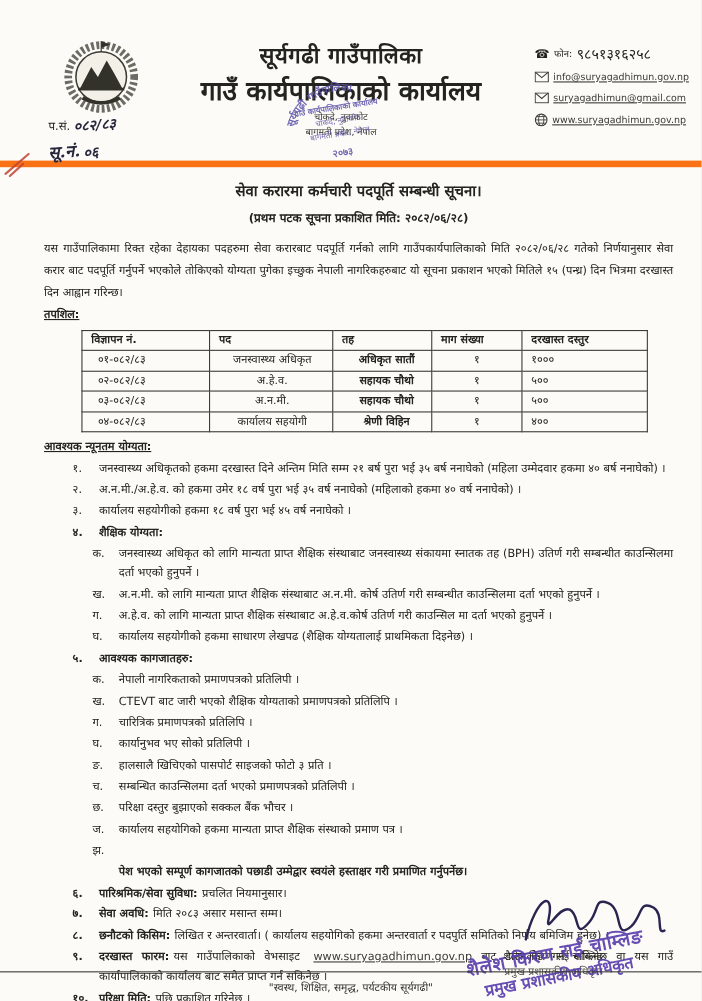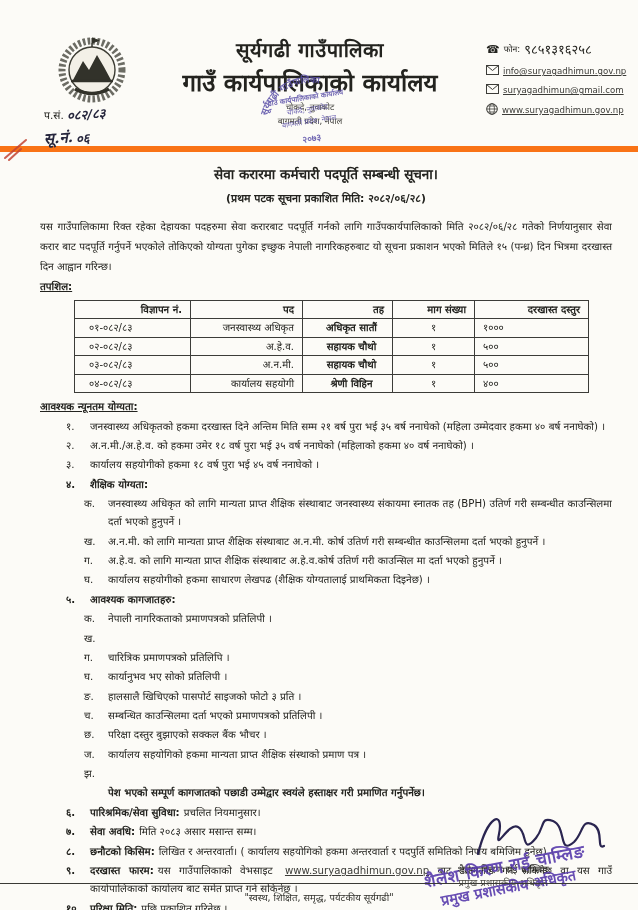--- a/index.html
+++ b/index.html
@@ -28,23 +28,23 @@
   .red-mark { position:absolute; left:2px; top:136px; }
   
   .content { padding:10px 26px 0 40px; font-size:10.2px; line-height:1.8; }
   .n-title { text-align:center; font-size:13.5px; font-weight:bold; }
   .n-sub { text-align:center; font-size:10.8px; font-weight:bold; margin-top:3px; }
   .n-body { text-align:justify; margin-top:8px; line-height:1.95; }
   .lbl-u { font-weight:bold; text-decoration:underline; margin-top:2px; }
   
   table.vac { border-collapse:collapse; margin:3px 0 5px 34px; }
   .vac th, .vac td { border:1px solid #3c3c38; font-size:10px; padding:1px 8px; line-height:1.55; }
-  .vac th { font-weight:bold; text-align:right; }
+  .vac th { font-weight:bold; text-align:left; }
   .vac td.c1 { width:116px; text-align:left; padding-left:14px; }
-  .vac td.c2 { width:112px; text-align:right; padding-left:10px; }
+  .vac td.c2 { width:112px; text-align:center; padding-left:10px; }
   .vac td.c3 { width:90px;  text-align:center; padding-left:16px;font-weight:bold; }
   .vac td.c4 { width:82px;  text-align:center; }
   .vac td.c5 { width:114px; text-align:left; }
   
   .sec-h { font-weight:bold; text-decoration:underline; margin-top:3px; }
   .item { display:flex; margin-top:1px; }
   .item .n { flex:none; width:26px; padding-left:2px; }
   .lvl1 { padding-left:24px; }
   .lvl2 { padding-left:42px; }
   .item .t { flex:1; text-align:justify; }
@@ -251,20 +251,21 @@
     <div class="item lvl1 head-item">
       <span class="n b">५.</span>
       <span class="t">आवश्यक कागजातहरु:</span>
     </div>
     <div class="item lvl2">
       <span class="n">क.</span>
       <span class="t">नेपाली नागरिकताको प्रमाणपत्रको प्रतिलिपी ।</span>
     </div>
     <div class="item lvl2">
       <span class="n">ख.</span>
+      <span class="t">CTEVT बाट जारी भएको शैक्षिक योग्यताको प्रमाणपत्रको प्रतिलिपि ।</span>
     </div>
     <div class="item lvl2">
       <span class="n">ग.</span>
       <span class="t">चारित्रिक प्रमाणपत्रको प्रतिलिपि ।</span>
     </div>
     <div class="item lvl2">
       <span class="n">घ.</span>
       <span class="t">कार्यानुभव भए सोको प्रतिलिपी ।</span>
     </div>
     <div class="item lvl2">

